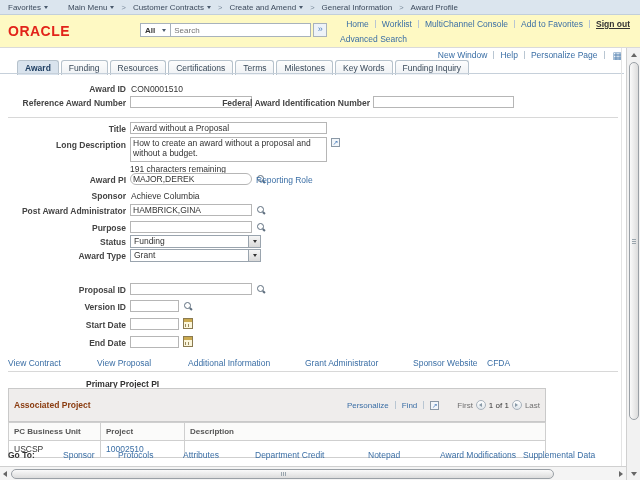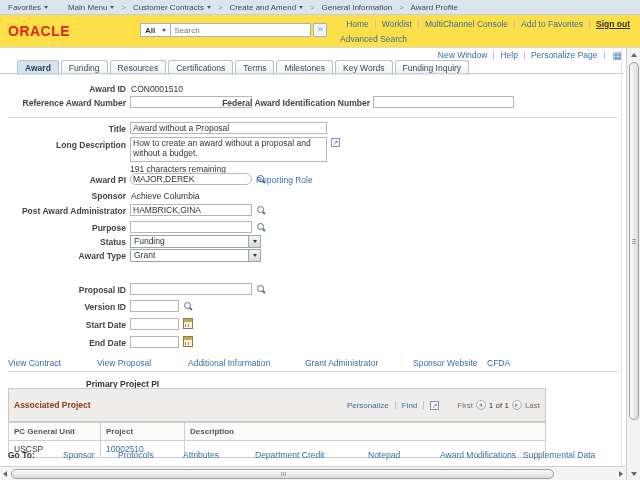--- a/index.html
+++ b/index.html
@@ -15,21 +15,21 @@
   
   #crumb { position:absolute; left:0; top:0; width:640px; height:15px; background:#dbe5ee;
            border-bottom:1px solid #c2cfda; display:flex; align-items:center; padding-left:8px;
            font-size:8px; color:#3c4a5c; }
   .crumb-item { display:flex; align-items:center; cursor:pointer; white-space:nowrap; }
   .caret { width:0; height:0; border-left:2.5px solid transparent; border-right:2.5px solid transparent;
            border-top:3.5px solid #4a5a6c; margin-left:3px; }
   .crumb-sep { margin:0 7px; color:#7b8b9b; font-size:7.5px; }
 
   
-  #header { position:absolute; left:0; top:15px; width:640px; height:32px; background:#fde047; }
+  #header { position:absolute; left:0; top:15px; width:640px; height:32px; background:#fef9c3; }
   #logo { position:absolute; left:8px; top:8px; font-size:14px; font-weight:bold; color:#e2231a;
           letter-spacing:.5px; font-stretch:condensed; }
   #searchgrp { position:absolute; left:140px; top:8px; height:14px; display:flex; }
   .scopebox { border:1px solid #a8b2bc; background:#fff; display:flex; align-items:center;
               padding:0 4px; gap:4px; font-size:8px; font-weight:bold; cursor:pointer; }
   .searchinput { width:140px; height:14px; border:1px solid #a8b2bc; border-left:none; font-size:8px;
                  padding:0 3px; color:#333; font-family:inherit; outline:none; }
   .gobtn { width:14px; height:14px; border:1px solid #a8b2bc; margin-left:2px; background:#eef3f8;
            color:#4f81bd; font-size:9px; line-height:11px; text-align:center; cursor:pointer; }
   #advsearch { position:absolute; left:340px; top:19px; font-size:8.5px; }
@@ -300,21 +300,21 @@
         <span>1 of 1</span>
         <span class="pgbtn">
             <span class="tri-r"></span>
           </span>
         <span class="graytxt">Last</span>
       </span>
     </div>
     <table class="grid-tbl">
       <tbody>
           <tr>
-        <th style="width:92px">PC General Unit</th>
+        <th style="width:92px">PC Business Unit</th>
         <th style="width:84px">Project</th>
         <th>Description</th>
       </tr>
       <tr>
         <td>USCSP</td>
         <td><span class="lnk">10002510</span></td>
         <td></td>
       </tr>
     </tbody>
       </table>

